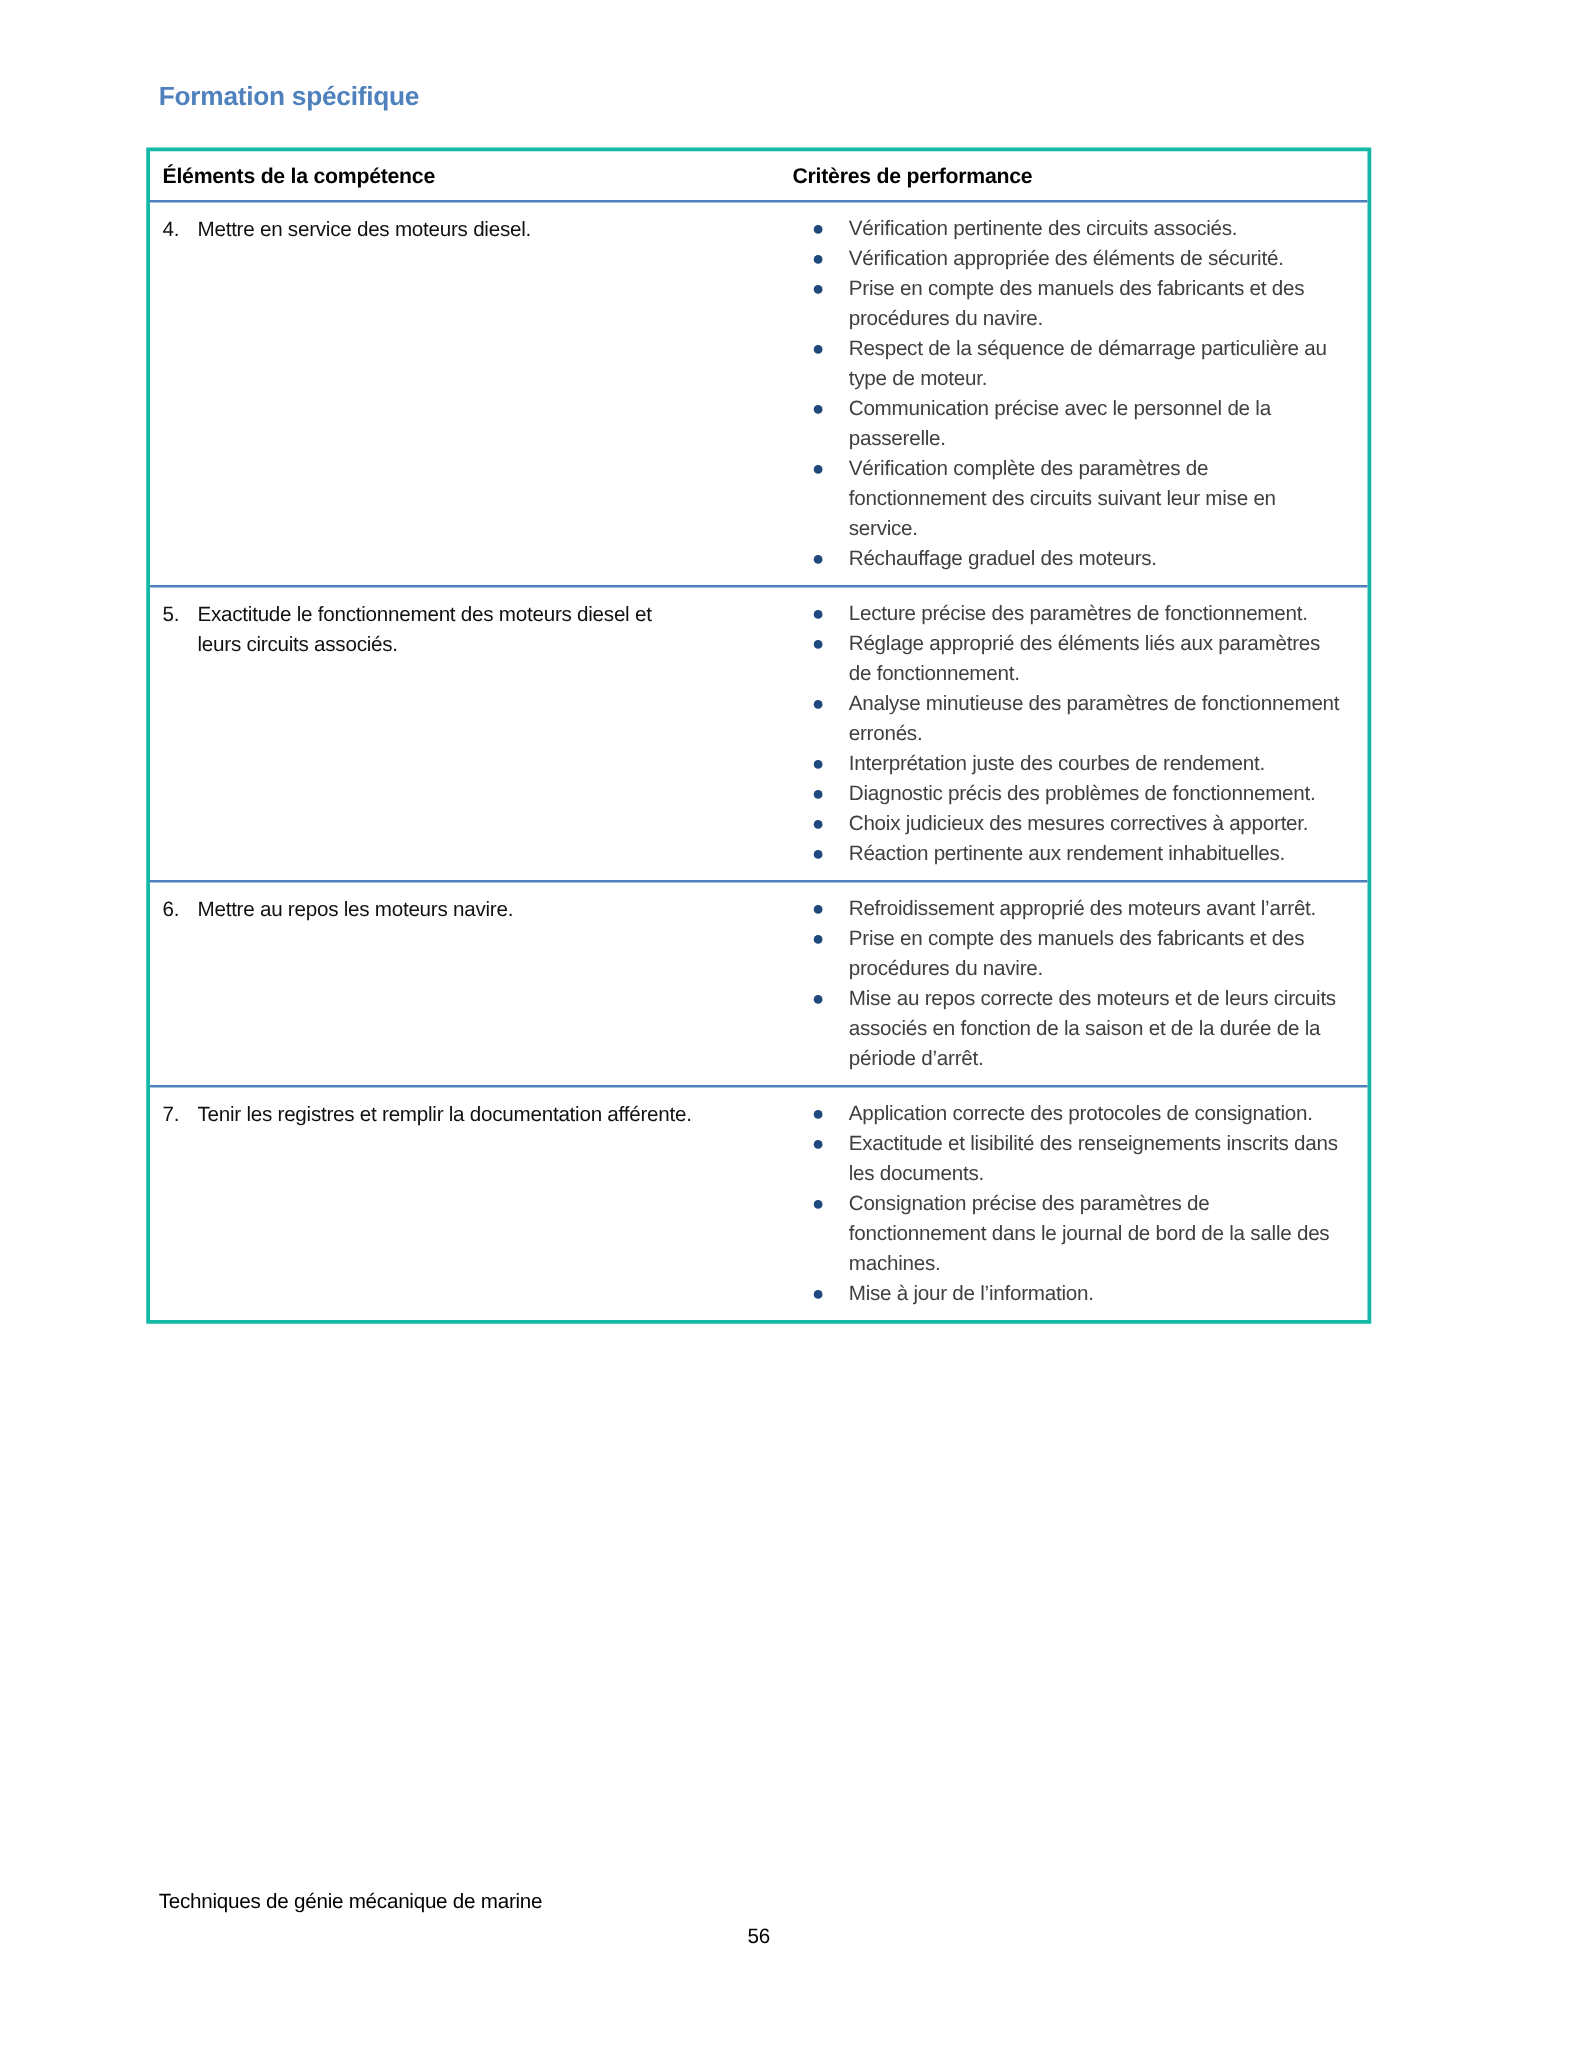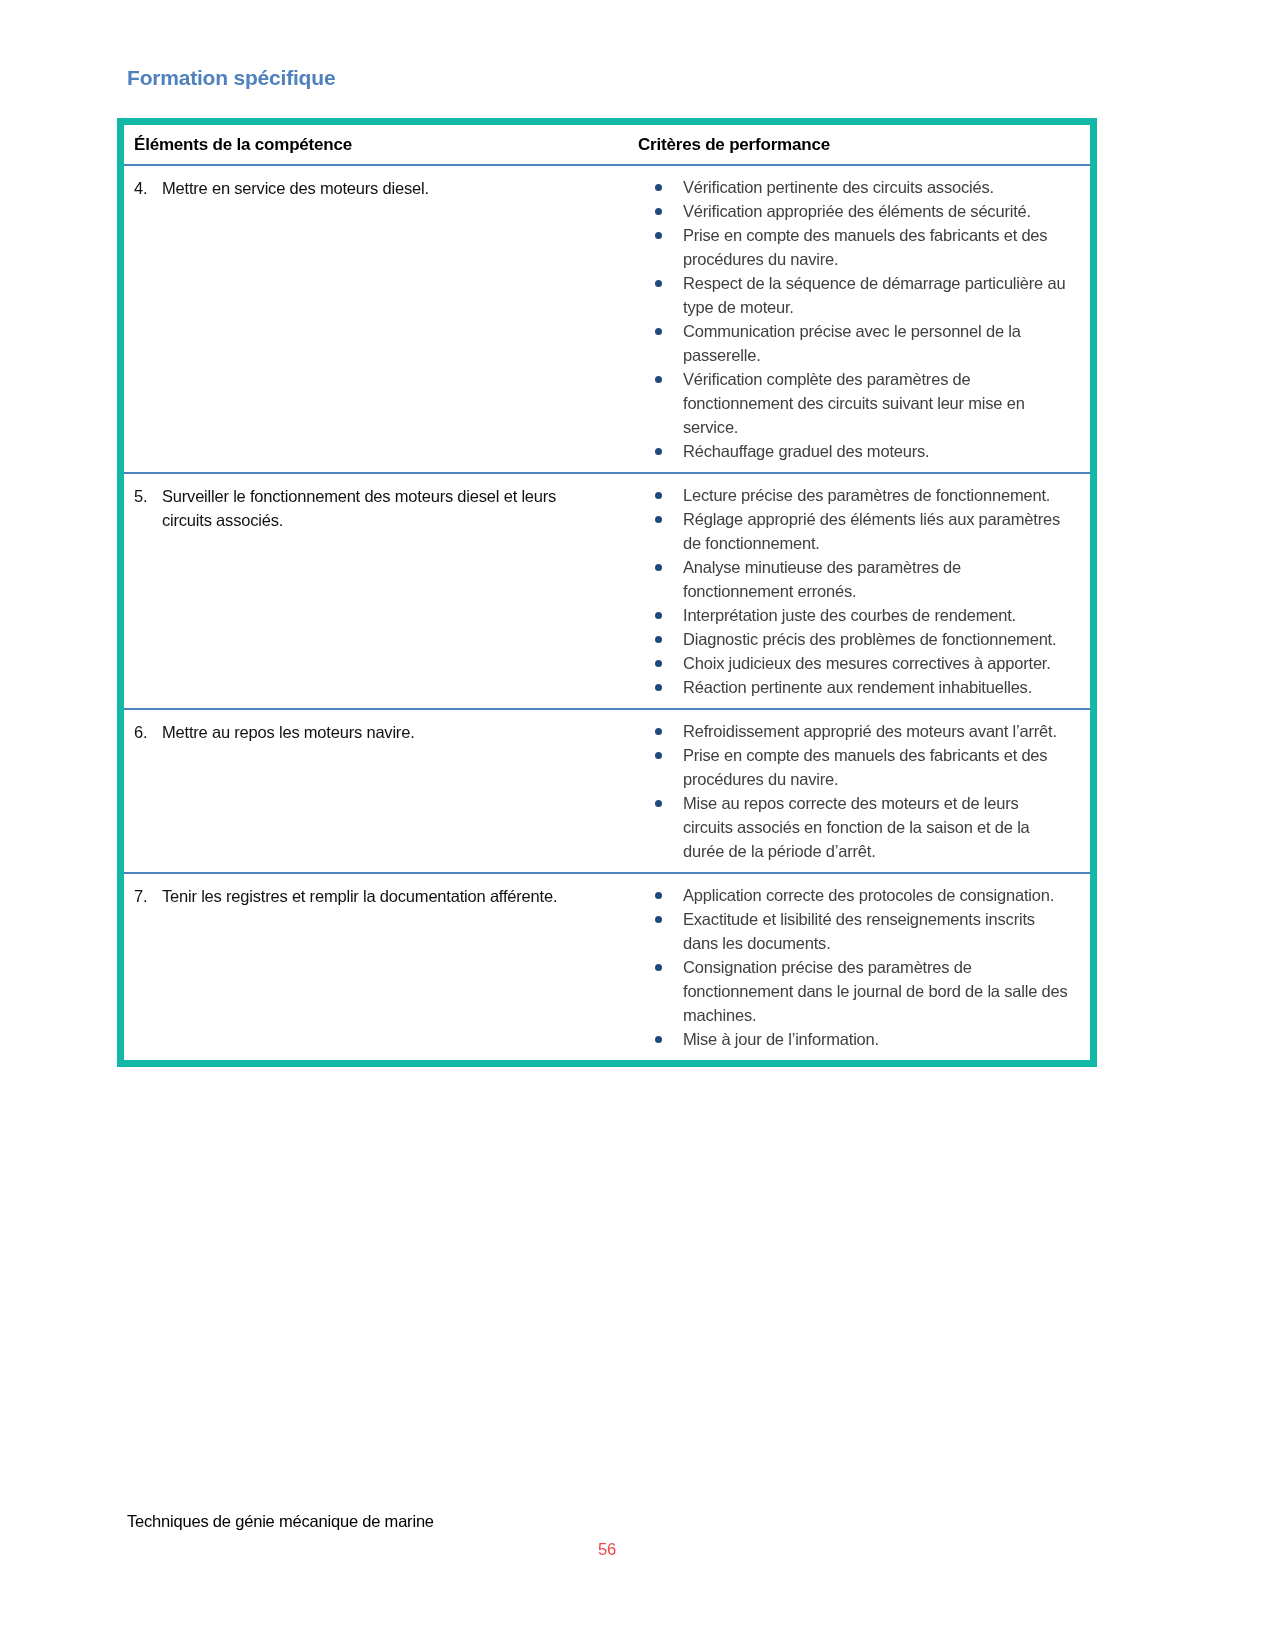--- a/index.html
+++ b/index.html
@@ -18,21 +18,21 @@
     top: 66px;
     font-size: 21px;
     color: #4f81bd;
     font-weight: 700;
   }
   .comp-table {
     position: absolute;
     left: 117px;
     top: 118px;
     width: 980px;
-    border: 7px solid #14b8a6;
+    border: 3px solid #14b8a6;
     box-sizing: border-box;
     background: #ffffff;
   }
   .t-row {
     display: grid;
     grid-template-columns: 497px 1fr;
     border-bottom: 2px solid #4f81bd;
   }
   .t-row:last-child { border-bottom: none; }
   .t-head .cell { font-weight: 700; font-size: 17px; color: #000; }
@@ -69,21 +69,21 @@
     font-size: 16.5px;
     color: #000;
   }
   .page-number {
     position: absolute;
     left: 117px;
     top: 1540px;
     width: 980px;
     text-align: center;
     font-size: 16.5px;
-    color: #ef4444;
+    color: #000000;
   }
 </style>
 </head>
 <body>
 
 <div class="page">
 
   <div class="section-heading">Formation spécifique</div>
 
   <div class="comp-table">
@@ -109,21 +109,21 @@
             <li class="criteria-item">Vérification complète des paramètres de fonctionnement des circuits suivant leur mise en service.</li>
             <li class="criteria-item">Réchauffage graduel des moteurs.</li>
           </ul>
       </div>
     </div>
 
     <div class="t-row">
       <div class="cell">
         <div class="element-wrap">
           <span class="row-number">5.</span>
-          <span class="element-text">Surveiller le fonctionnement des moteurs diesel et leurs circuits associés.</span>
+          <span class="element-text">Exactitude le fonctionnement des moteurs diesel et leurs circuits associés.</span>
         </div>
       </div>
       <div class="cell cell-criteria">
         <ul class="criteria-list">
             <li class="criteria-item">Lecture précise des paramètres de fonctionnement.</li>
             <li class="criteria-item">Réglage approprié des éléments liés aux paramètres de fonctionnement.</li>
             <li class="criteria-item">Analyse minutieuse des paramètres de fonctionnement erronés.</li>
             <li class="criteria-item">Interprétation juste des courbes de rendement.</li>
             <li class="criteria-item">Diagnostic précis des problèmes de fonctionnement.</li>
             <li class="criteria-item">Choix judicieux des mesures correctives à apporter.</li>

